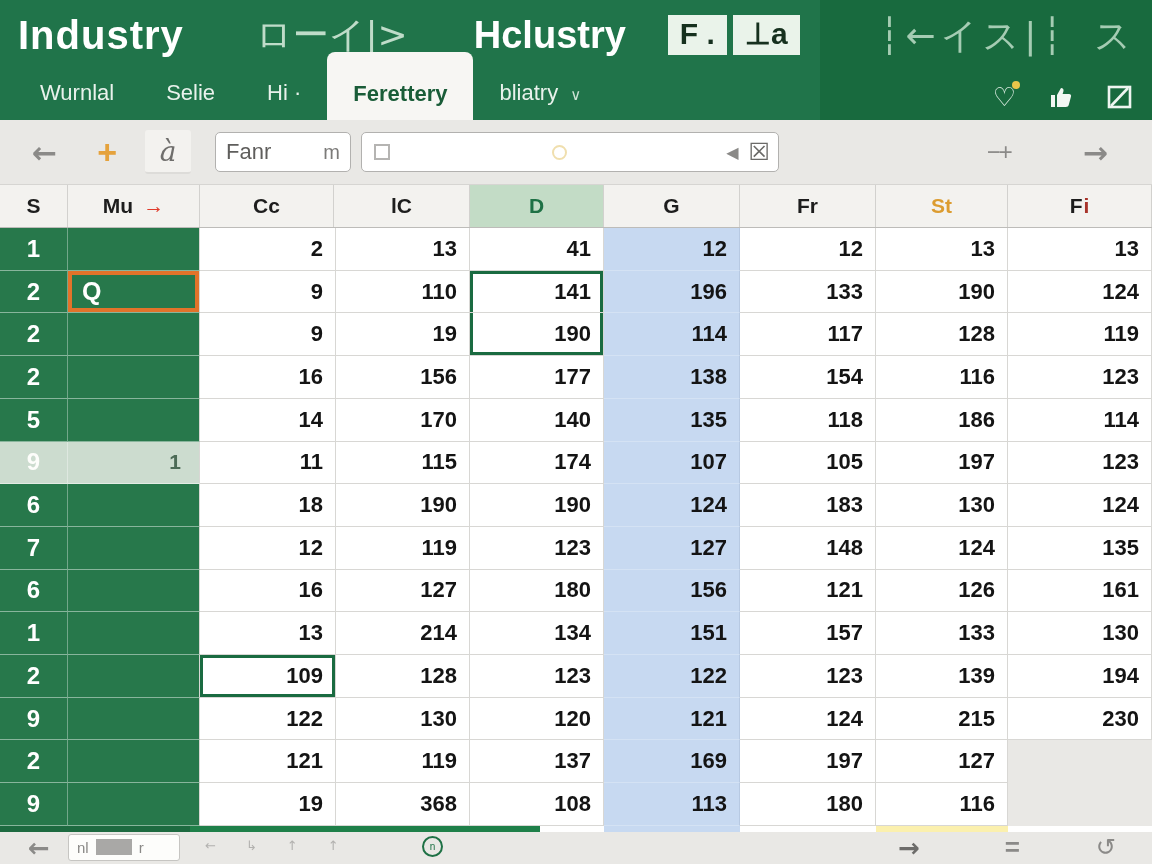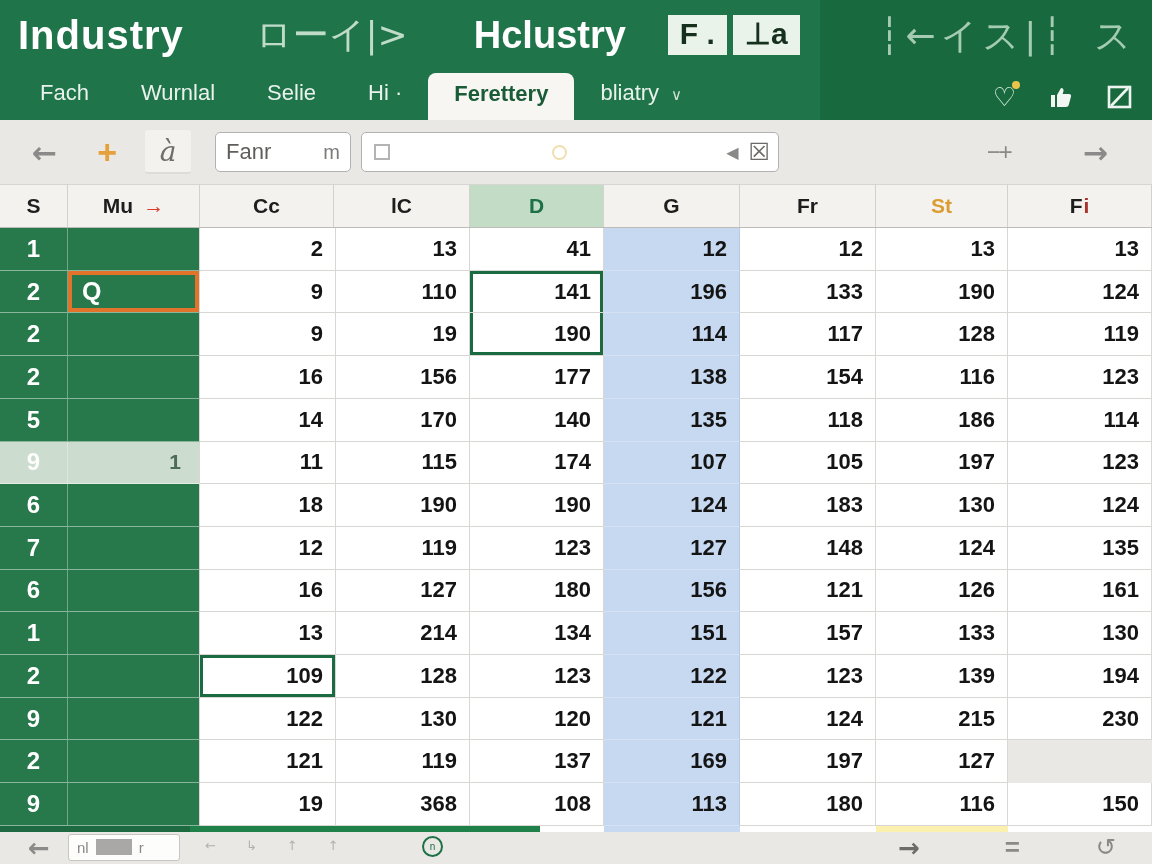--- a/index.html
+++ b/index.html
@@ -19,21 +19,21 @@
            font-size:30px; padding:1px 12px 3px 12px; line-height:1.2; }
   .badge + .badge { margin-left:6px; }
   .win-icons { position:absolute; right:16px; top:12px; color:#a5ccb3; font-size:36px;
         letter-spacing:5px; font-family:"DejaVu Sans","Liberation Sans",sans-serif; }
   .win-icons .far { margin-left:26px; }
 
   .tabbar { position:relative; height:50px; display:flex; align-items:flex-end; }
   .tabs { display:flex; align-items:flex-end; height:50px; margin-left:14px; }
   .tab { color:#e9f2ec; font-size:22px; font-weight:400; padding:0 26px 14px 26px; }
   .tab.active { background:#f7f6f3; color:#1a5c38; font-weight:700;
-        border-radius:8px 8px 0 0; padding:8px 26px 13px 26px; }
+        border-radius:8px 8px 0 0; padding:29px 26px 13px 26px; }
   .tab .chev { font-size:15px; margin-left:12px; color:#cfe4d6; }
   .tab-icons { position:absolute; right:18px; bottom:8px; display:flex; align-items:center; gap:32px; }
   .heart { color:#d8ead e; color:#dcece2; font-size:26px; position:relative;
         font-family:"DejaVu Sans",sans-serif; }
   .heart::after { content:""; position:absolute; right:-4px; top:-1px; width:8px; height:8px;
         border-radius:50%; background:#e8c54a; }
   .ticon svg { display:block; }
 
   
   .toolbar { height:65px; background:#e9e8e5; display:flex; align-items:center;
@@ -120,21 +120,20 @@
       <span class="t2">ローイ|&gt;</span>
       <span class="t3">Hclustry</span>
       <span class="badge">F .</span>
       <span class="badge">⊥a</span>
       <span class="win-icons">
         <span>┆←イス|┆</span><span class="far">ス</span>
       </span>
     </div>
     <div class="tabbar">
       <div class="tabs" id="tabs">
-          <div class="tab">Fach</div>
           <div class="tab">Wurnlal</div>
           <div class="tab">Selie</div>
           <div class="tab">Hi ·</div>
           <div class="tab active">Ferettery</div>
           <div class="tab">bliatry<span class="chev">∨</span></div>
         </div>
       <div class="tab-icons">
         <span class="heart">♡</span>
         <span class="ticon">
           <svg width="26" height="24" viewBox="0 0 26 24">
@@ -346,21 +345,20 @@
       </div>
       <div class="grow">
         <div class="cell rowhead" style="width: 68px;">9</div>
         <div class="cell mucell" style="width: 132px;"></div>
         <div class="cell datacell" style="width: 136px;">19</div>
         <div class="cell datacell" style="width: 134px;">368</div>
         <div class="cell datacell" style="width: 134px;">108</div>
         <div class="cell datacell tint-blue" style="width: 136px;">113</div>
         <div class="cell datacell" style="width: 136px;">180</div>
         <div class="cell datacell" style="width: 132px;">116</div>
-        <div class="cell datacell" style="width: 144px;">150</div>
       </div>
     </div>
 
   <div class="strip" id="strip">
       <span style="width: 190px; background: rgb(29, 106, 64);"></span>
       <span style="width: 350px; background: rgb(31, 128, 73);"></span>
       <span style="width: 64px; background: rgb(255, 255, 255);"></span>
       <span style="width: 136px; background: rgb(199, 217, 241);"></span>
       <span style="width: 136px; background: rgb(255, 255, 255);"></span>
       <span style="width: 132px; background: rgb(251, 240, 174);"></span>

